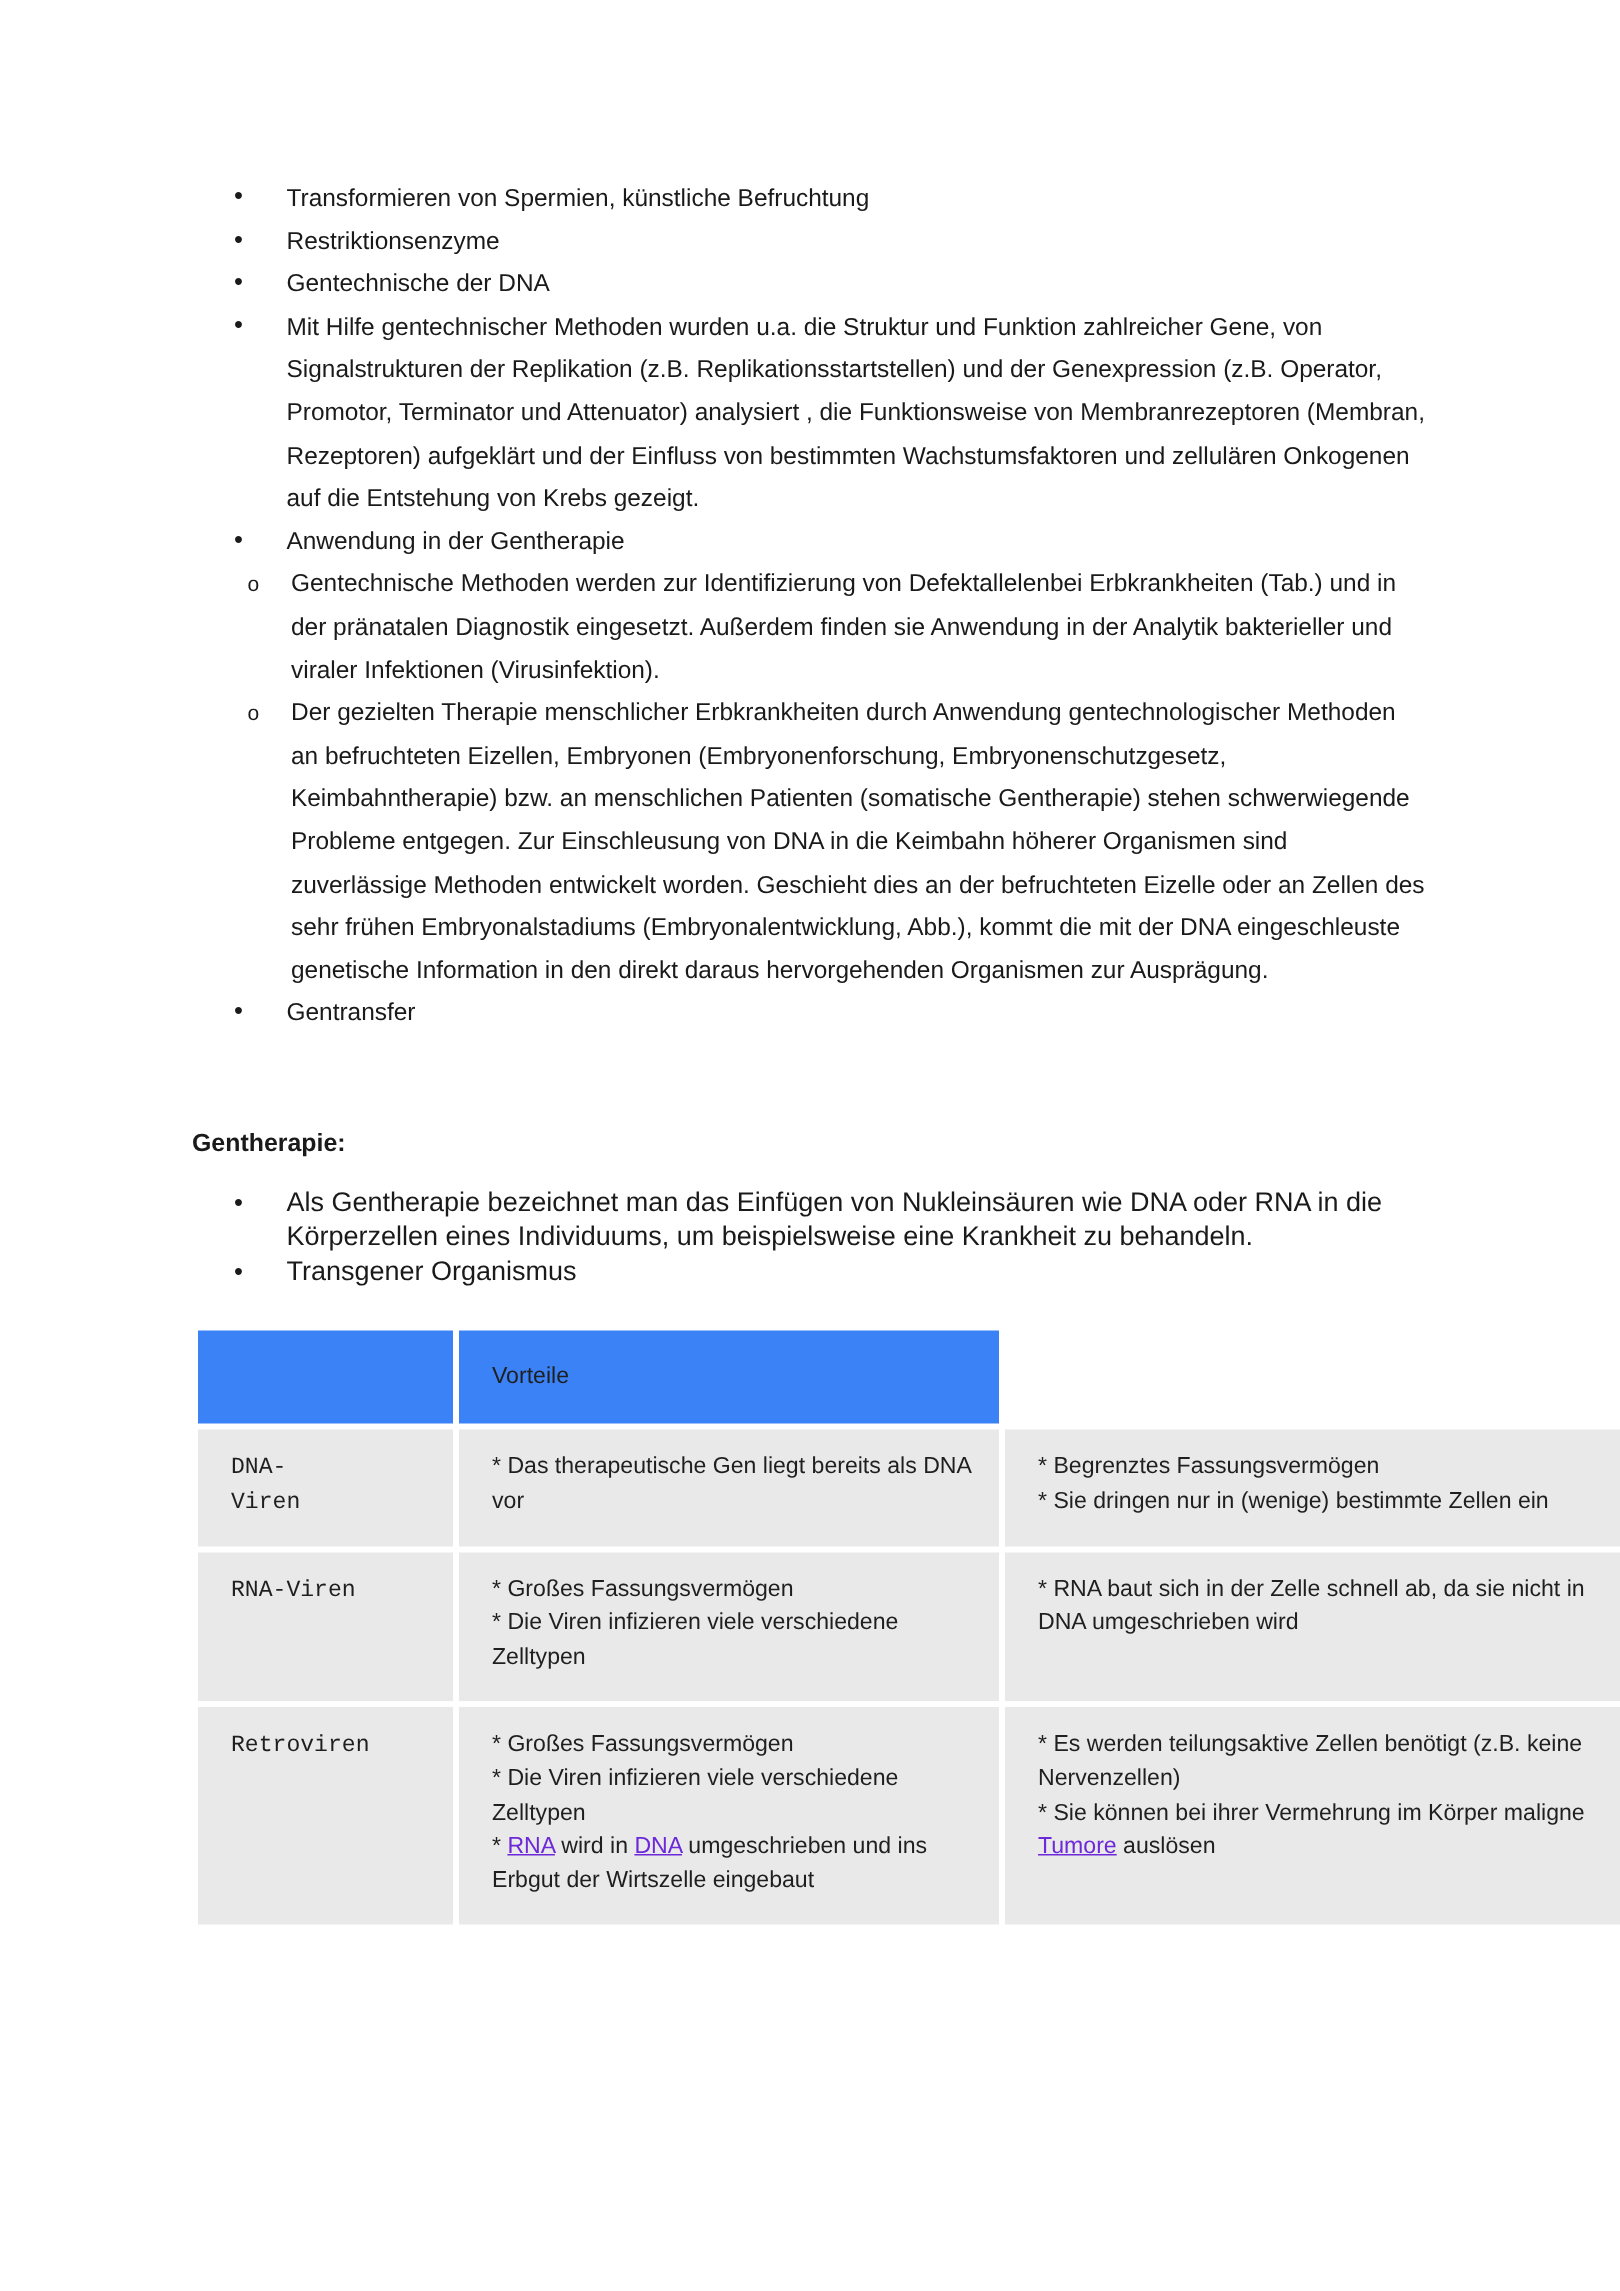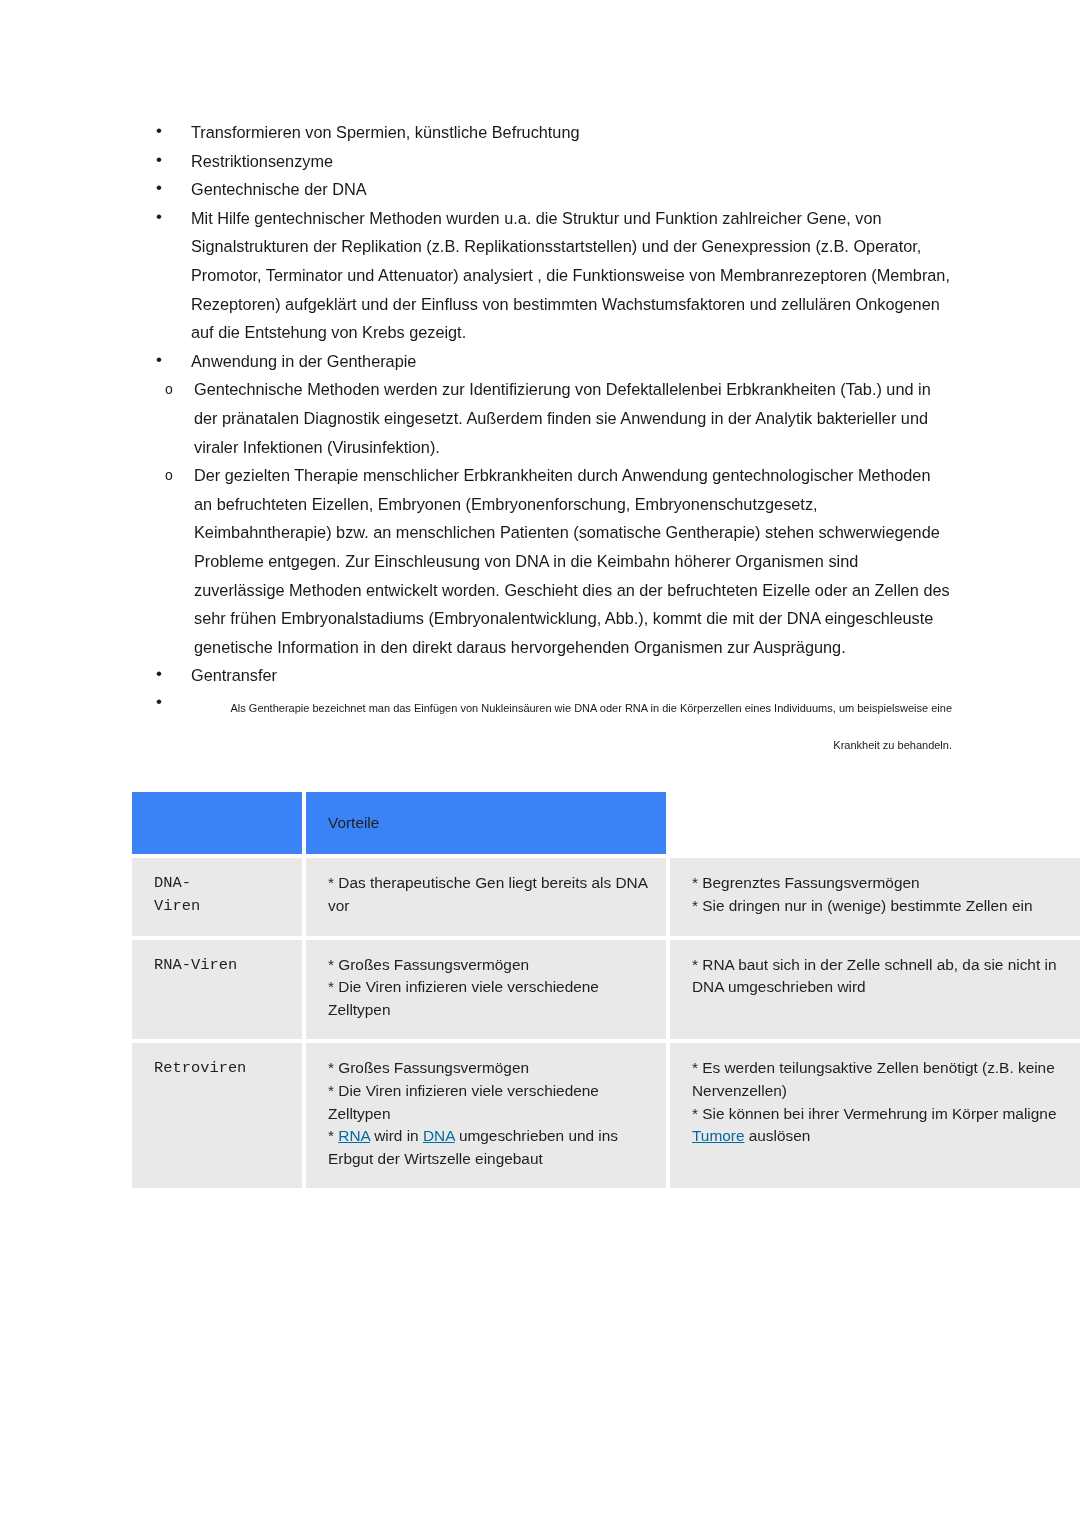--- a/index.html
+++ b/index.html
@@ -68,23 +68,22 @@
   
   .section-heading {
     font-size: 16.6px;
     font-weight: bold;
     margin: 60px 0 16px 0;
     line-height: 24px;
   }
 
   
   ul.gt > li {
-    line-height: 37px;
-    font-size: 11px;
-    text-align: right;
+    line-height: 23px;
+    font-size: 18px;
   }
   ul.gt > li::before { line-height: 26.5px; }
 
   
   table.vtable {
     border-collapse: separate;
     border-spacing: 4px;
     margin-top: 24px;
     margin-left: 0px;
     width: 842px;
@@ -110,21 +109,21 @@
     width: 130px;
     font-family: Liberation Mono, monospace;
   }
   table.vtable td.pros {
     width: 320px;
   }
   table.vtable td.cons {
     width: 372px;
   }
   .lnk {
-    color: #0369a1;
+    color: #6d28d9;
     text-decoration: underline;
   }
   .nowrapline { white-space: pre-line; }
 </style>
 </head>
 <body>
 
 <div class="page">
 
   <ul class="lvl1">
@@ -137,23 +136,25 @@
 
   <ul class="lvl2">
     <li><span>Gentechnische Methoden werden zur Identifizierung von Defektallelenbei Erbkrankheiten (Tab.) und in der pränatalen Diagnostik eingesetzt. Außerdem finden sie Anwendung in der Analytik bakterieller und viraler Infektionen (Virusinfektion).</span></li>
     <li><span>Der gezielten Therapie menschlicher Erbkrankheiten durch Anwendung gentechnologischer Methoden an befruchteten Eizellen, Embryonen (Embryonenforschung, Embryonenschutzgesetz, Keimbahntherapie) bzw. an menschlichen Patienten (somatische Gentherapie) stehen schwerwiegende Probleme entgegen. Zur Einschleusung von DNA in die Keimbahn höherer Organismen sind zuverlässige Methoden entwickelt worden. Geschieht dies an der befruchteten Eizelle oder an Zellen des sehr frühen Embryonalstadiums (Embryonalentwicklung, Abb.), kommt die mit der DNA eingeschleuste genetische Information in den direkt daraus hervorgehenden Organismen zur Ausprägung.</span></li>
   </ul>
 
   <ul class="lvl1">
     <li><span>Gentransfer</span></li>
   </ul>
 
+  <div class="section-heading">Gentherapie:</div>
 
   <ul class="lvl1 gt">
     <li><span>Als Gentherapie bezeichnet man das Einfügen von Nukleinsäuren wie DNA oder RNA in die Körperzellen eines Individuums, um beispielsweise eine Krankheit zu behandeln.</span></li>
+    <li><span>Transgener Organismus</span></li>
   </ul>
 
   <table class="vtable">
     <tbody>
       <tr>
         <td class="label hdr blank"></td>
         <td class="pros hdr">Vorteile</td>
         <td class="cons hdr" style="background:#ffffff"></td>
       </tr>
 

